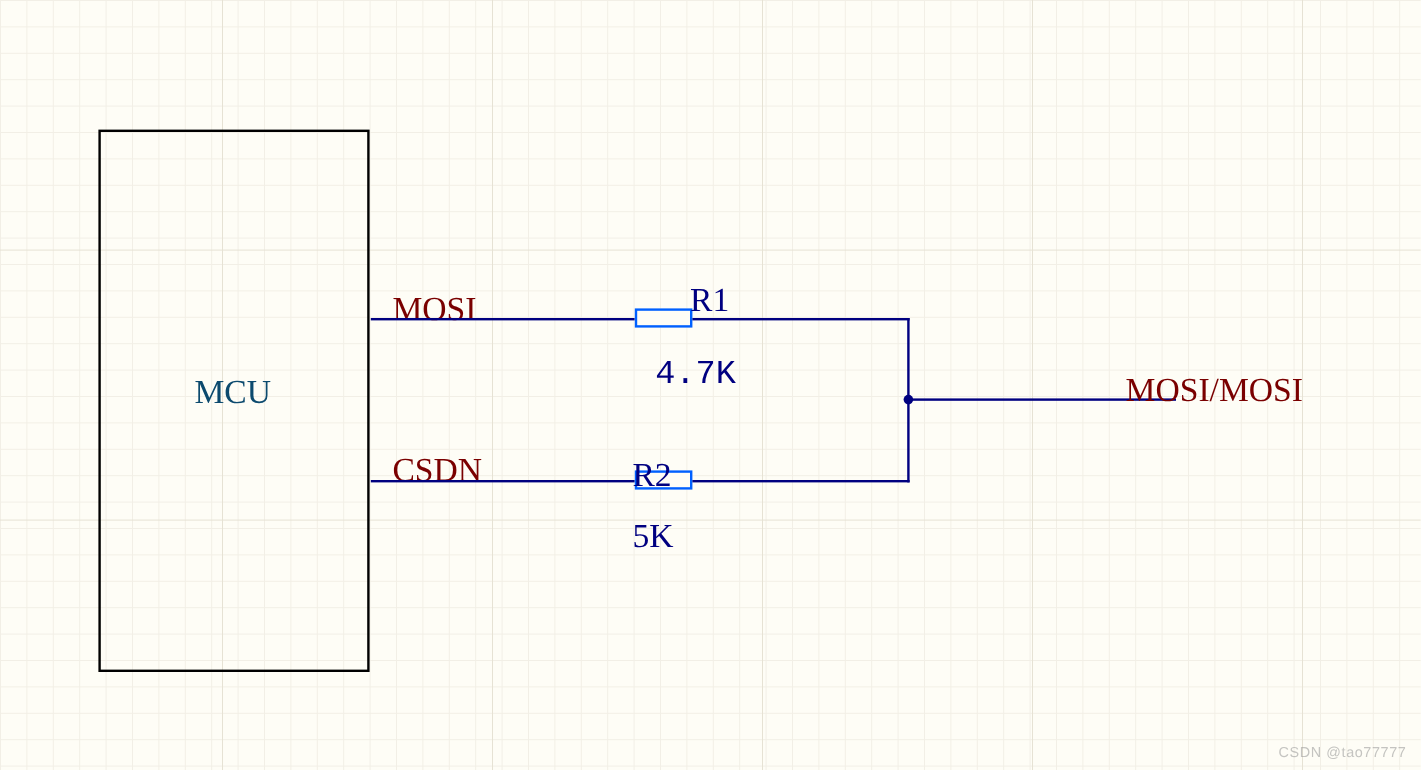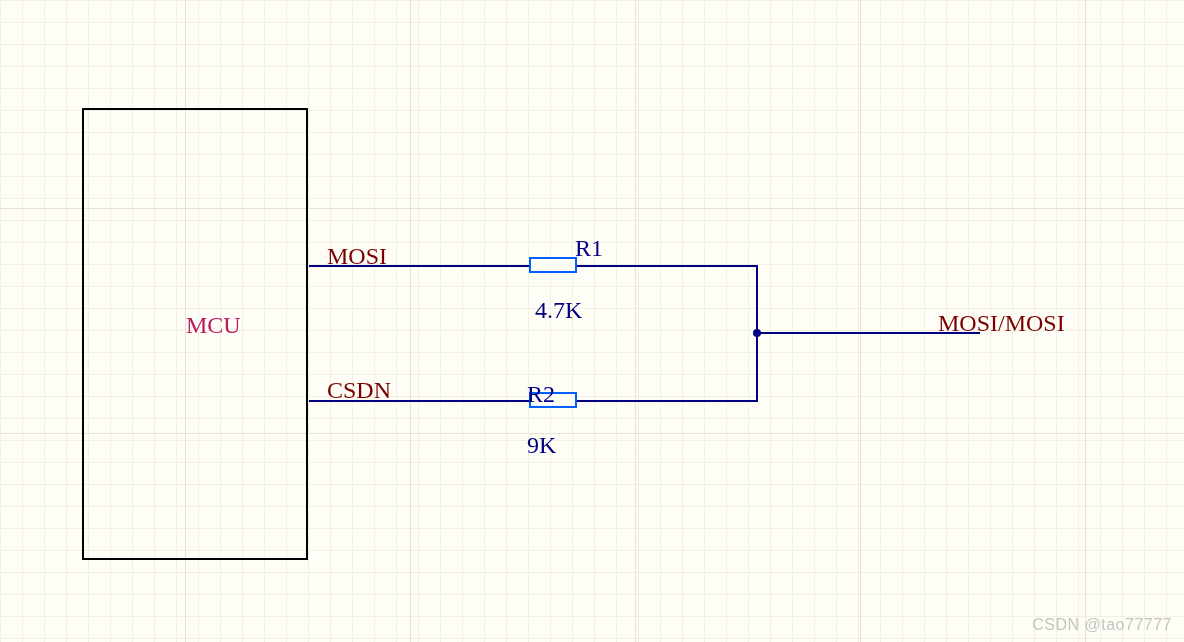--- a/index.html
+++ b/index.html
@@ -35,49 +35,48 @@
       width: 226px;
       height: 452px;
       border: 2px solid #000;
       background: transparent;
     }
     .mcu-label {
       position: absolute;
       left: 162px;
       top: 312px;
       font-size: 20px;
-      color: #be185d;
-      margin-left: 24px;
+      color: #0c4a6e;
     }
     .wire { position: absolute; background: #000080; }
     .hwire { height: 2px; }
     .vwire { width: 2px; }
     .resistor {
       position: absolute;
       width: 48px;
       height: 16px;
       border: 2px solid #0060ff;
       background: #fefdf6;
     }
-    .txt { position: absolute; font-size: 24px; }
+    .txt { position: absolute; font-size: 28px; }
     .net-label { color: #7a0000; }
     .designator { color: #000080; }
     .value { color: #000080; }
     .junction {
       position: absolute;
       width: 8px;
       height: 8px;
       background: #000080;
       border-radius: 50%;
     }
     .watermark {
       position: absolute;
       right: 12px;
       bottom: 8px;
-      font-size: 16px;
+      font-size: 12px;
       color: rgba(140,140,140,0.5);
       font-family: sans-serif;
       letter-spacing: 0.5px;
       text-align: center;
     }
   </style>
 </head>
 <body>
 
 <div class="grid-bg"></div>
@@ -85,31 +84,31 @@
 
 <div class="mcu-box"></div>
 <div class="mcu-label txt">MCU</div>
 
 <div class="txt net-label" style="left:327px; top:243px;">MOSI</div>
 
 <div class="wire hwire" style="left:309px; top:265px; width:220px;"></div>
 
 <div class="resistor" style="left:529px; top:257px;"></div>
 <div class="txt designator" style="left:527px; top:235px;margin-left:48px;">R1</div>
-<div class="txt value" style="left:535px; top:297px;">4.7K</div>
+<div class="txt value" style="left:546px; top:297px;font-family:Liberation Mono, monospace;">4.7K</div>
 
 <div class="wire hwire" style="left:577px; top:265px; width:181px;"></div>
 
 <div class="txt net-label" style="left:327px; top:377px;">CSDN</div>
 
 <div class="wire hwire" style="left:309px; top:400px; width:220px;"></div>
 
 <div class="resistor" style="left:529px; top:392px;"></div>
 <div class="txt designator" style="left:527px; top:370px;margin-top:11px;">R2</div>
-<div class="txt value" style="left:527px; top:432px;">9K</div>
+<div class="txt value" style="left:527px; top:432px;">5K</div>
 
 <div class="wire hwire" style="left:577px; top:400px; width:181px;"></div>
 
 <div class="wire vwire" style="left:756px; top:265px; height:137px;"></div>
 
 <div class="wire hwire" style="left:756px; top:332px; width:224px;"></div>
 
 <div class="junction" style="left:753px; top:329px;"></div>
 
 <div class="txt net-label" style="left:938px; top:310px;">MOSI/MOSI</div>

